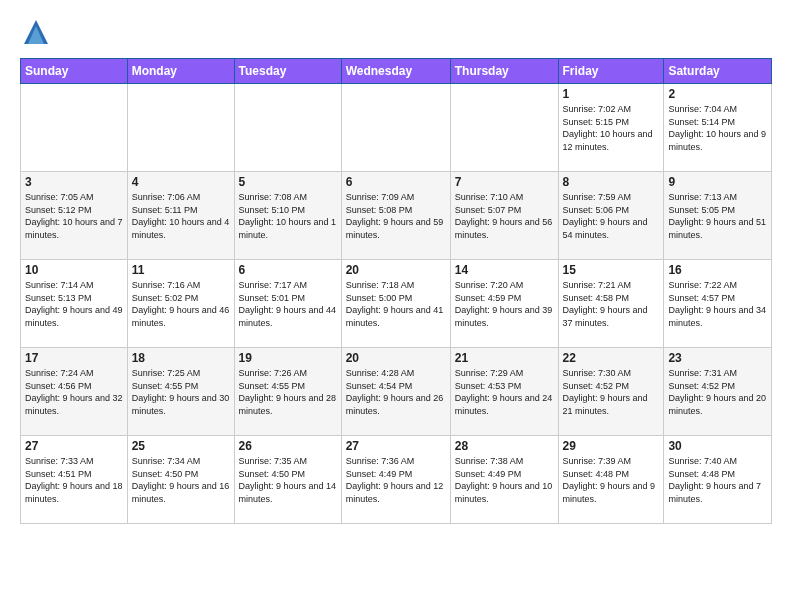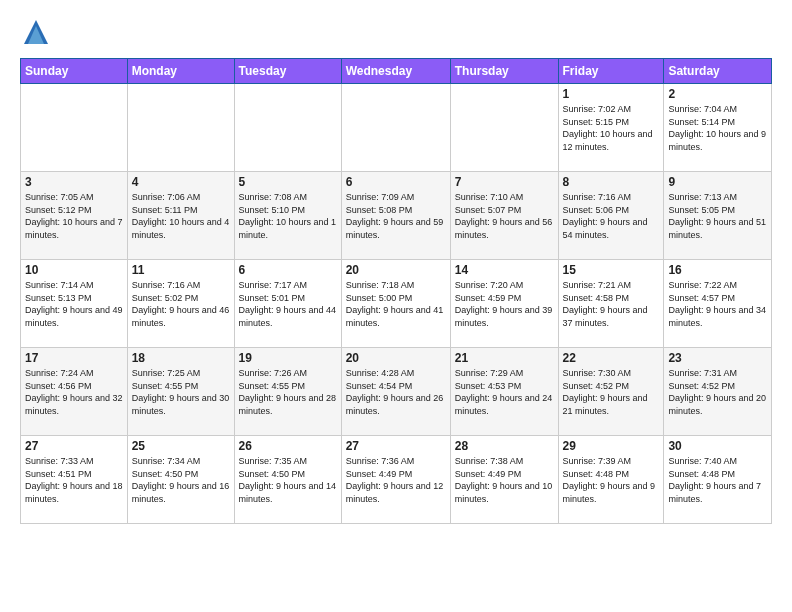--- a/index.html
+++ b/index.html
@@ -176,21 +176,21 @@
 Daylight: 9 hours and 59 minutes.</div>
           </td>
           <td>
             <span class="day-num">7</span>
             <div class="day-info">Sunrise: 7:10 AM
 Sunset: 5:07 PM
 Daylight: 9 hours and 56 minutes.</div>
           </td>
           <td>
             <span class="day-num">8</span>
-            <div class="day-info">Sunrise: 7:16 AM
+            <div class="day-info">Sunrise: 7:59 AM
 Sunset: 5:06 PM
 Daylight: 9 hours and 54 minutes.</div>
           </td>
           <td>
             <span class="day-num">9</span>
             <div class="day-info">Sunrise: 7:13 AM
 Sunset: 5:05 PM
 Daylight: 9 hours and 51 minutes.</div>
           </td>
         </tr>

